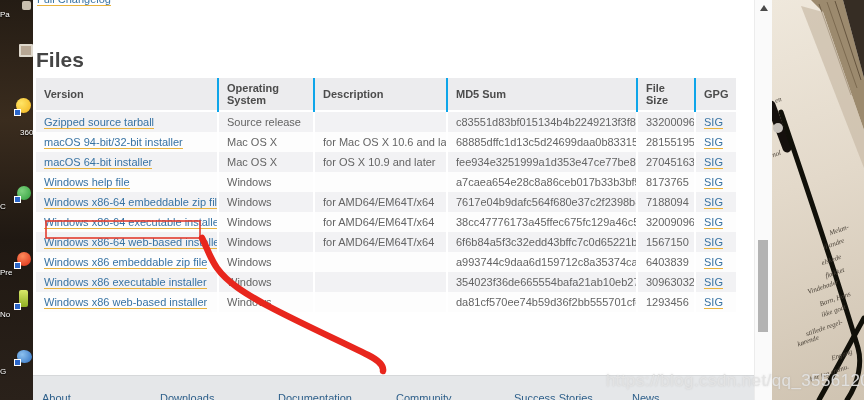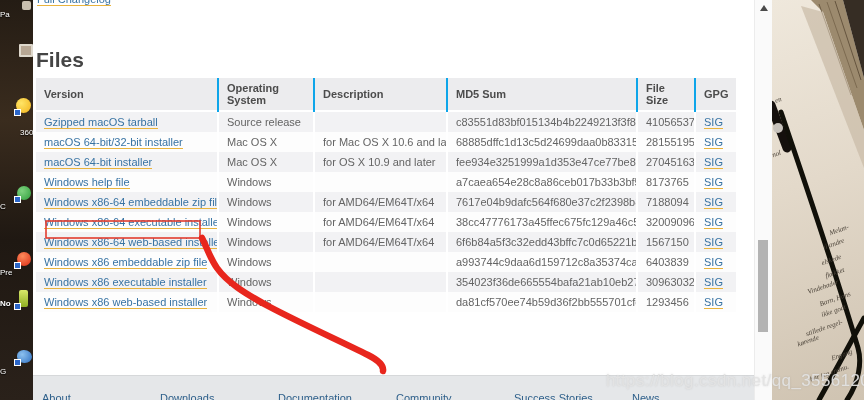--- a/index.html
+++ b/index.html
@@ -25,21 +25,21 @@
   .dicon:nth-child(1) .dicon-label{top:9px;} .dicon:nth-child(1) .dicon-badge{display:none;}
   .dicon:nth-child(2){top:44px;} .dicon:nth-child(2) .dicon-glyph{background:#b7a794;border-radius:1px;border:2px solid #ded8cc;width:10px;height:9px;left:19px;}
   .dicon:nth-child(2) .dicon-badge{display:none;}
   .dicon:nth-child(3){top:98px;} .dicon:nth-child(3) .dicon-glyph{background:radial-gradient(circle at 35% 35%,#ffe566,#f2b21a);width:15px;height:15px;left:16px;}
   .dicon:nth-child(3) .dicon-label{top:30px;padding-left:20px;} .dicon:nth-child(3) .dicon-badge{top:11px;}
   .dicon:nth-child(4){top:186px;} .dicon:nth-child(4) .dicon-glyph{background:radial-gradient(circle at 35% 35%,#7fd27f,#2f9e3c);width:14px;height:14px;}
   .dicon:nth-child(4) .dicon-badge{top:10px;}
   .dicon:nth-child(5){top:252px;} .dicon:nth-child(5) .dicon-glyph{background:radial-gradient(circle at 40% 30%,#ff8a5b,#d92b14);width:14px;height:14px;}
   .dicon:nth-child(5) .dicon-badge{top:10px;}
   .dicon:nth-child(6){top:290px;} .dicon:nth-child(6) .dicon-glyph{background:linear-gradient(180deg,#d8e86a,#8fae23);border-radius:2px;width:9px;height:17px;left:19px;}
-  .dicon:nth-child(6) .dicon-badge{top:13px;} .dicon:nth-child(6) .dicon-label{top:9px;font-weight:bold;}
+  .dicon:nth-child(6) .dicon-badge{top:13px;} .dicon:nth-child(6) .dicon-label{top:20px;}
   .dicon:nth-child(7){top:350px;} .dicon:nth-child(7) .dicon-glyph{background:radial-gradient(circle at 35% 35%,#8cc1ef,#2f6fc0);width:15px;height:13px;border-radius:45% 55% 50% 50%;}
   .dicon:nth-child(7) .dicon-badge{top:9px;} .dicon:nth-child(7) .dicon-label{top:17px;}
 
   
   .photo{
     position:absolute;right:0;top:0;width:93px;height:400px;z-index:1;overflow:hidden;
     background:linear-gradient(160deg,#efe8dc 0%,#e3d9ca 45%,#cfc3b1 100%);
   }
   .photo svg{position:absolute;left:0;top:0;}
   .photo-word{
@@ -213,29 +213,29 @@
           <th>Version</th>
           <th>Operating System</th>
           <th>Description</th>
           <th>MD5 Sum</th>
           <th>File Size</th>
           <th>GPG</th>
         </tr>
     </thead>
     <tbody>
         <tr>
-        <td><a class="pylink">Gzipped macOS tarball</a></td>
+        <td><a class="pylink">Gzipped source tarball</a></td>
         <td>Source release</td>
         <td></td>
         <td>c83551d83bf015134b4b2249213f3f85</td>
-        <td>41056537</td>
-        <td><a class="pylink">SIG</a></td>
-      </tr>
-        <tr>
-        <td><a class="pylink">macOS 64-bit/32-bit installer</a></td>
+        <td>33200096</td>
+        <td><a class="pylink">SIG</a></td>
+      </tr>
+        <tr>
+        <td><a class="pylink">macOS 94-bit/32-bit installer</a></td>
         <td>Mac OS X</td>
         <td>for Mac OS X 10.6 and later</td>
         <td>68885dffc1d13c5d24699daa0b83315f</td>
         <td>28155195</td>
         <td><a class="pylink">SIG</a></td>
       </tr>
         <tr>
         <td><a class="pylink">macOS 64-bit installer</a></td>
         <td>Mac OS X</td>
         <td>for OS X 10.9 and later</td>

